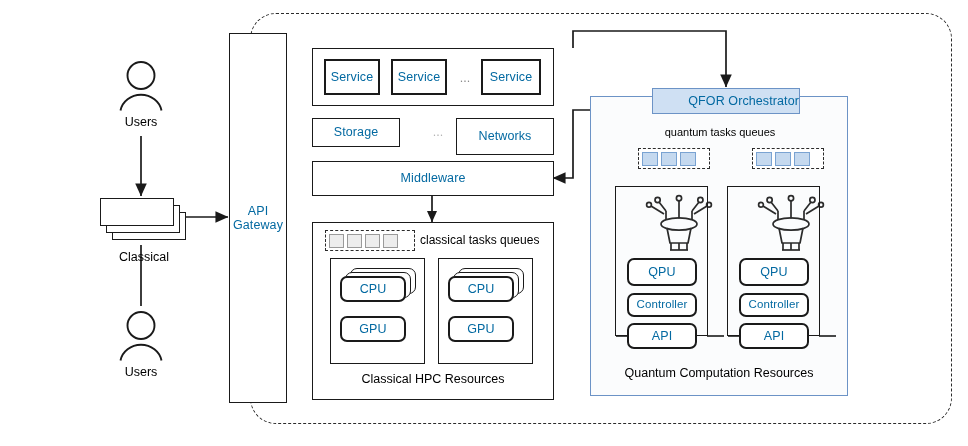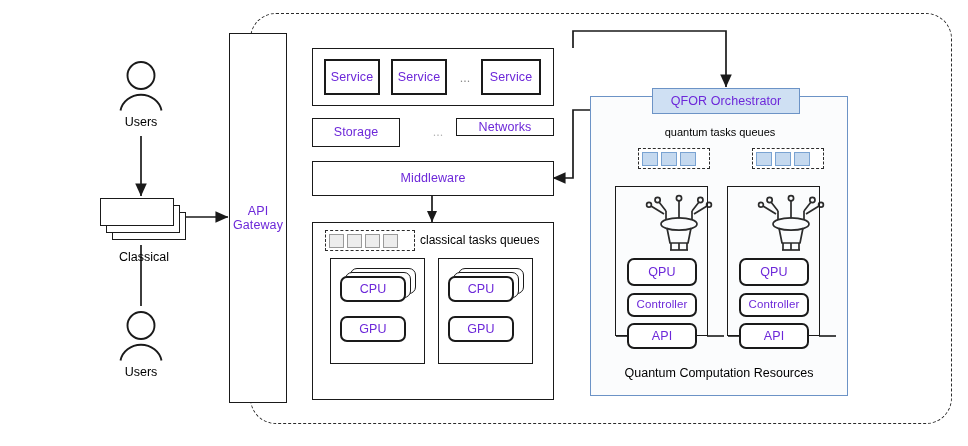--- a/index.html
+++ b/index.html
@@ -6,21 +6,21 @@
   body{width:968px;height:446px;font-family:"Liberation Sans",sans-serif;color:#000;}
   #canvas{position:relative;width:968px;height:446px;overflow:hidden;}
 
   .abs{position:absolute;box-sizing:border-box;}
 
   
   .box{position:absolute;box-sizing:border-box;border:1.6px solid #1a1a1a;background:#fff;
        display:flex;align-items:center;justify-content:center;text-align:center;}
   .box.thick{border-width:2.2px;}
   .box.round{border-radius:7px;}
-  .lbl{font-size:12.5px;line-height:1.15;letter-spacing:.1px;color:#6d28d9;}
+  .lbl{font-size:12.5px;line-height:1.15;letter-spacing:.1px;color:#0369a1;}
   .lbl.sm{font-size:11.5px;}
 
   .plain{position:absolute;box-sizing:border-box;display:flex;align-items:center;
          justify-content:center;text-align:center;font-size:12.5px;color:#000;}
 
   
   #sys-boundary{left:250px;top:13px;width:702px;height:411px;border:1.8px dashed #2b2b2b;
                 border-radius:26px;background:transparent;}
 
   
@@ -147,21 +147,21 @@
   </div>
   <div class="plain" style="left:452px;top:69px;width:26px;height:18px;color:#8a8a8a;">...</div>
   <div class="box thick" style="left:481px;top:59px;width:60px;height:36px;">
     <span class="lbl">Service</span>
   </div>
 
   <div class="box" style="left:312px;top:118px;width:88px;height:29px;">
     <span class="lbl">Storage</span>
   </div>
   <div class="plain" style="left:425px;top:123px;width:26px;height:18px;color:#b4b4b4;">...</div>
-  <div class="box" style="left:456px;top:118px;width:98px;height:18px;text-align:right;">
+  <div class="box" style="left:456px;top:118px;width:98px;height:37px;text-align:right;">
     <span class="lbl">Networks</span>
   </div>
 
   <div class="box" style="left:312px;top:161px;width:242px;height:35px;">
     <span class="lbl">Middleware</span>
   </div>
 
   <div class="box" style="left:312px;top:222px;width:242px;height:178px;"></div>
 
   <div class="queue" style="left:325px;top:230px;width:90px;height:21px;">
@@ -189,22 +189,23 @@
     <div class="sh round" style="left:10px;top:0px;width:66px;height:26px;border-radius:7px;"></div>
     <div class="sh round" style="left:5px;top:4px;width:66px;height:26px;border-radius:7px;"></div>
   </div>
   <div class="box thick round" style="left:448px;top:276px;width:66px;height:26px;">
     <span class="lbl">CPU</span>
   </div>
   <div class="box thick round" style="left:448px;top:316px;width:66px;height:26px;">
     <span class="lbl">GPU</span>
   </div>
 
-
-  <div class="box" style="left:652px;top:88px;width:148px;height:26px;border-color:#6c93c6;background:#cfe0f3;">
+  <div class="plain" style="left:312px;top:370px;width:242px;height:18px;">Classical HPC Resources</div>
+
+  <div class="box" style="left:652px;top:88px;width:148px;height:26px;border-color:#6c93c6;background:#cfe0f3;justify-content:flex-end;">
     <span class="lbl">QFOR Orchestrator</span>
   </div>
 
   <div class="plain" style="left:620px;top:123px;width:200px;height:18px;font-size:11px;">quantum tasks queues</div>
 
   <div class="queue" style="left:638px;top:148px;width:72px;height:21px;">
     <div class="qcell blue" style="width:16px;height:14px;"></div>
     <div class="qcell blue" style="width:16px;height:14px;"></div>
     <div class="qcell blue" style="width:16px;height:14px;"></div>
   </div>

